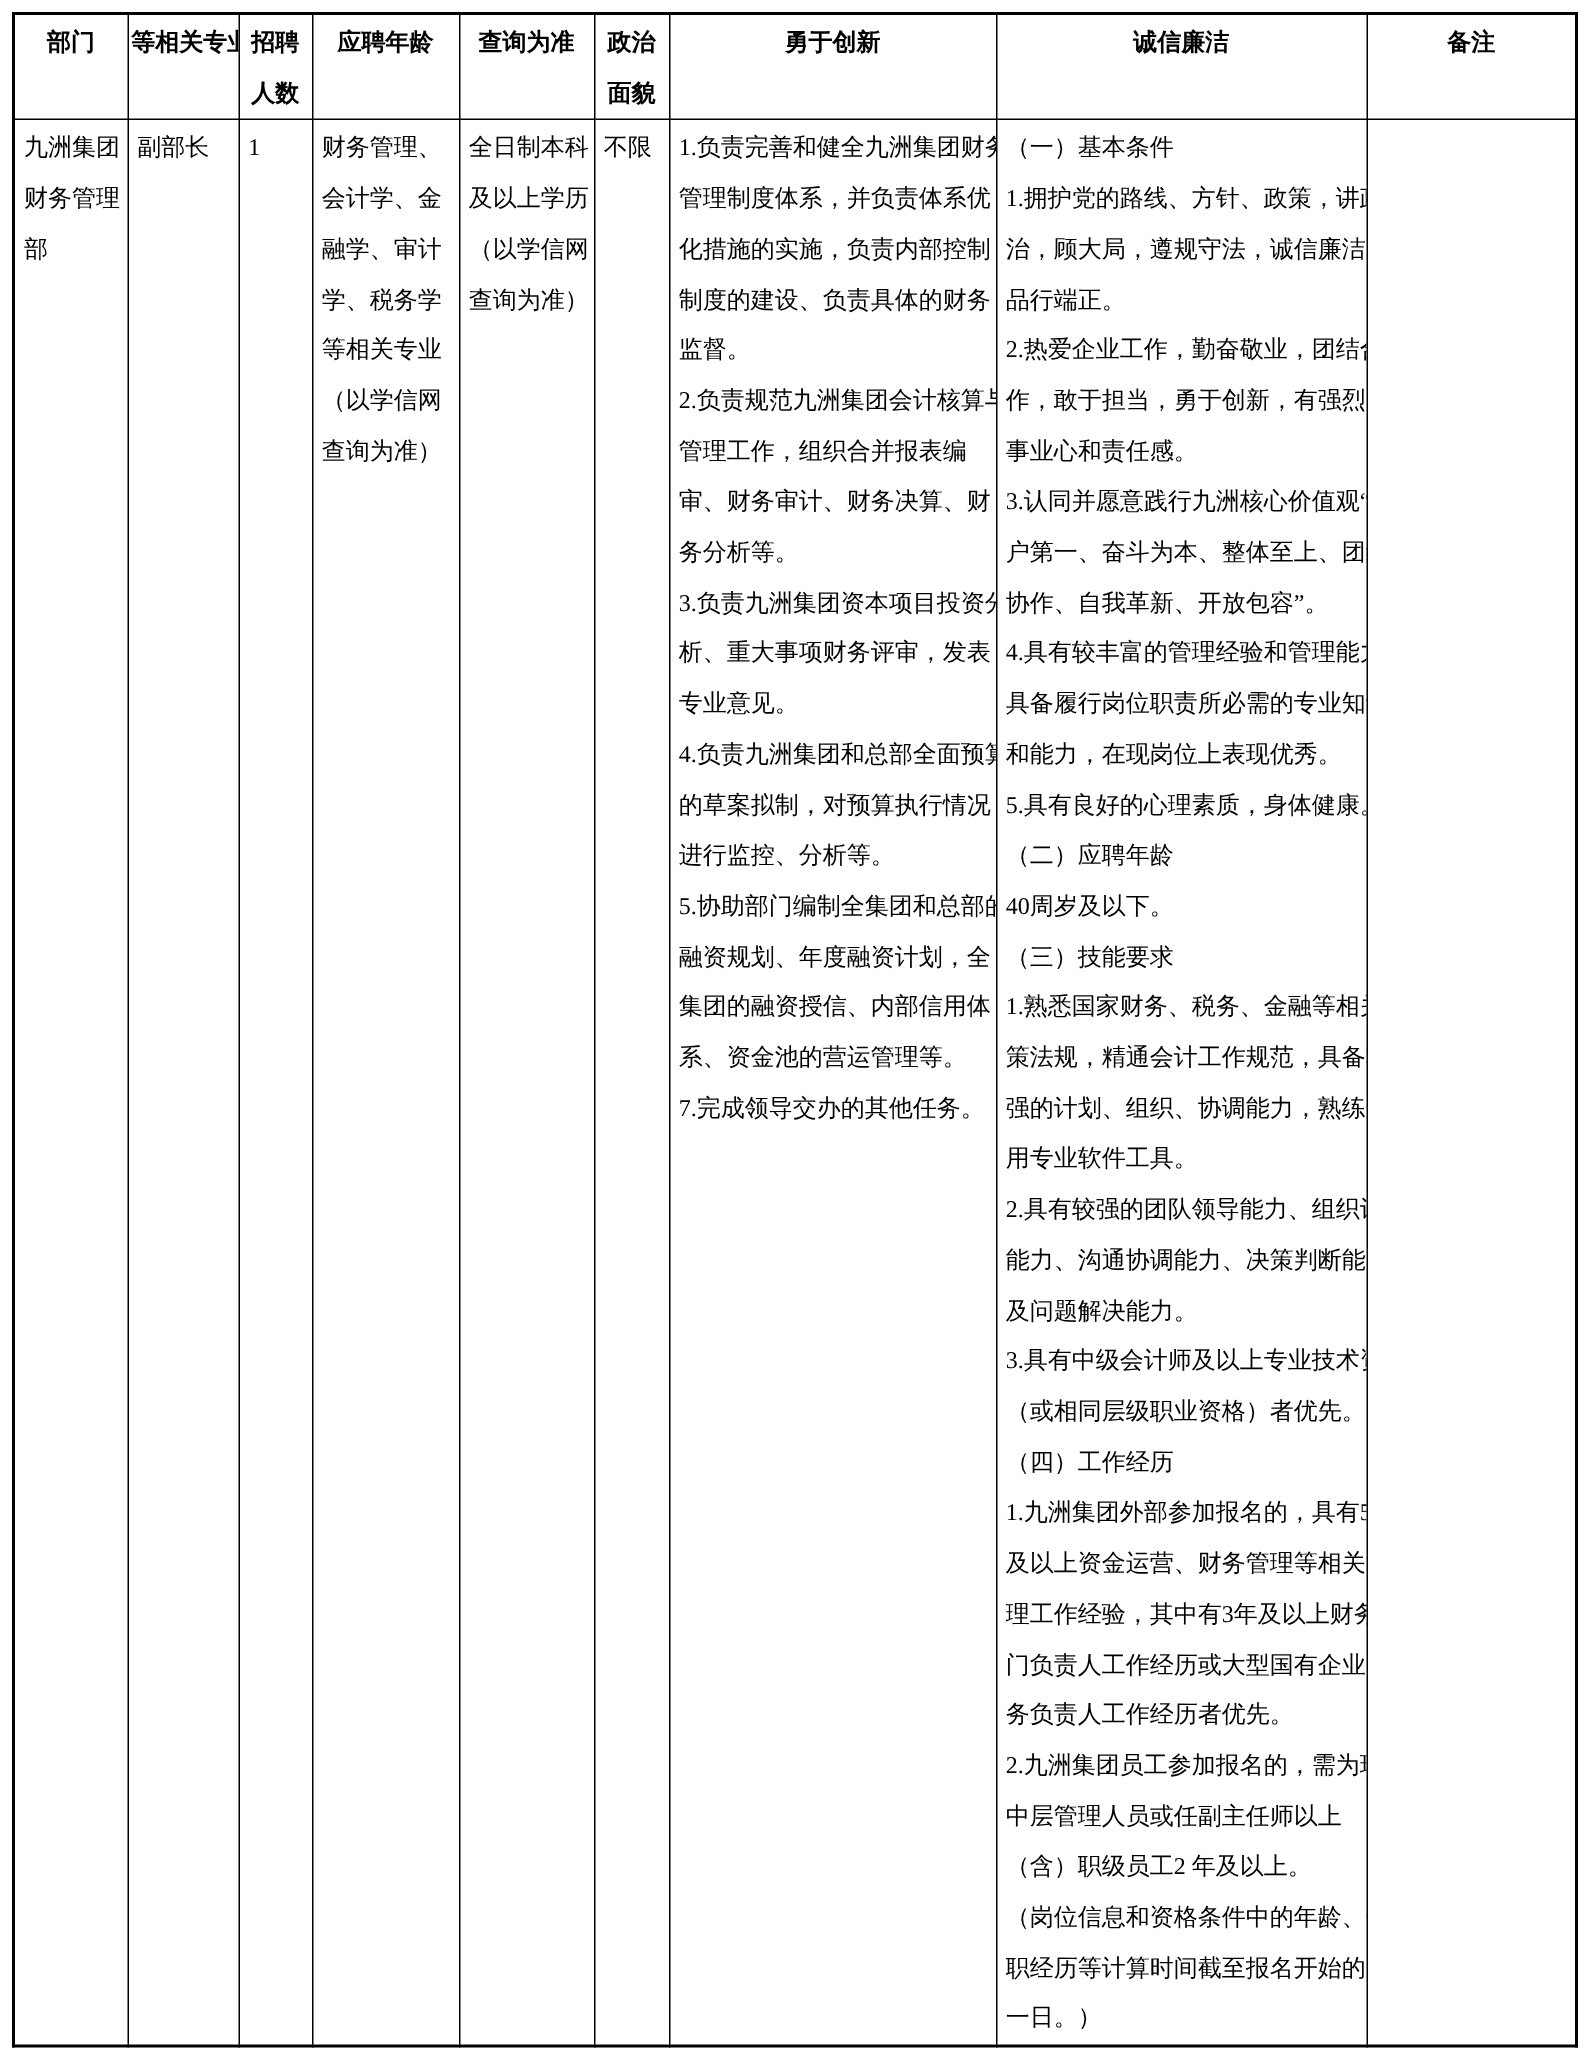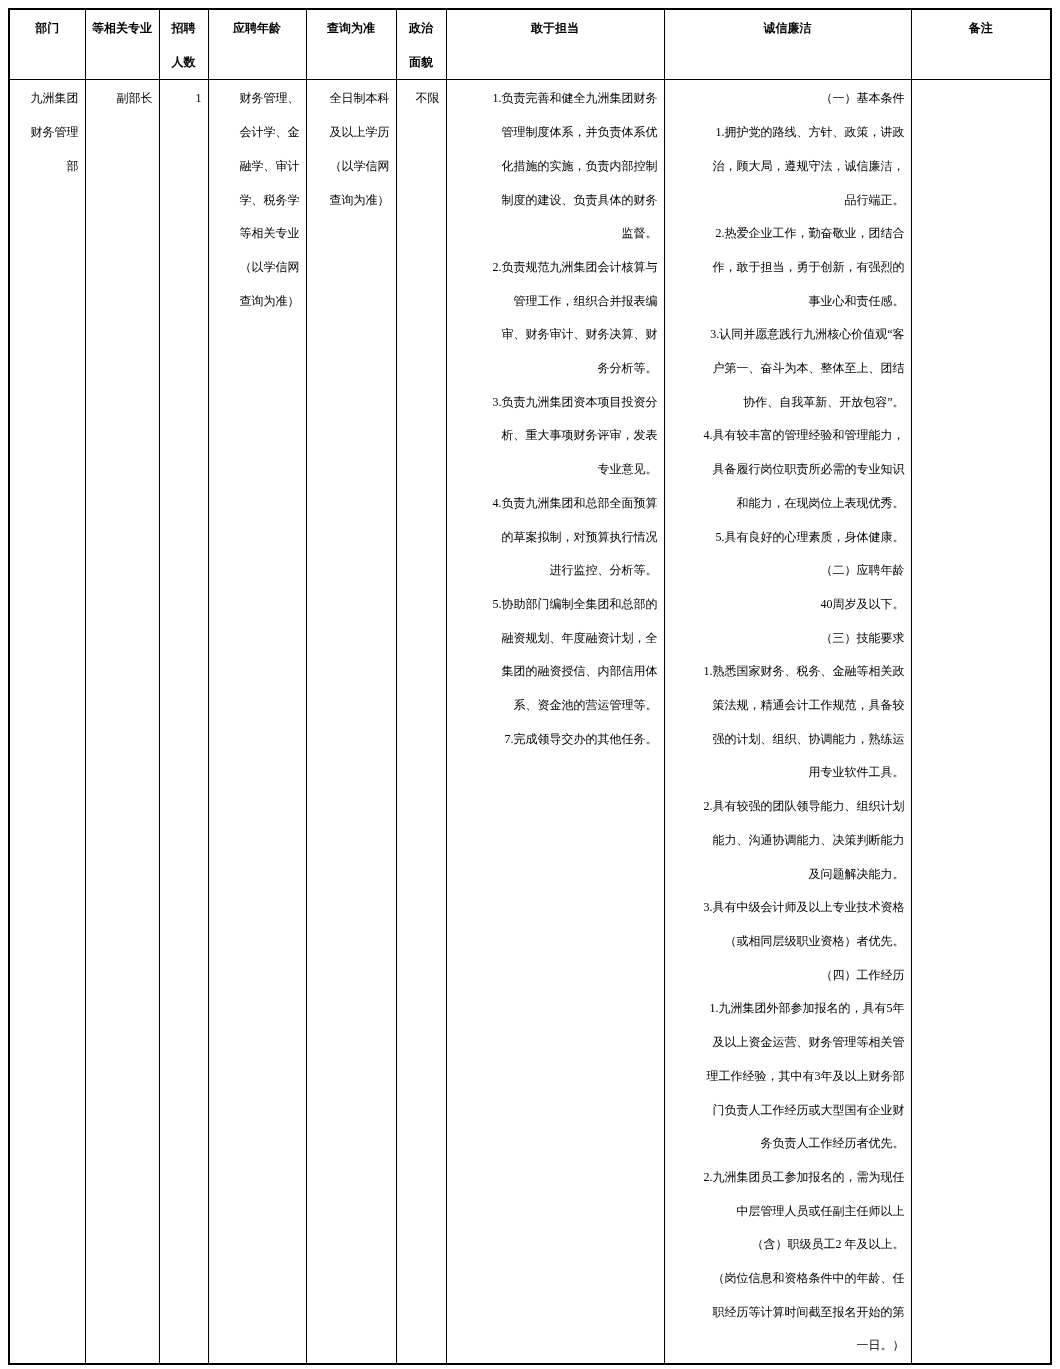--- a/index.html
+++ b/index.html
@@ -18,33 +18,33 @@
     border-collapse: collapse;
     table-layout: fixed;
     width: 1042px;
     margin: 8px 0 0 8px;
     border: 2px solid #000000;
   }
   .doc-table th,
   .doc-table td {
     border: 1px solid #000000;
     vertical-align: top;
-    font-size: 12px;
+    font-size: 16px;
     line-height: 33.7px;
     white-space: pre;
     overflow: hidden;
     box-sizing: border-box;
   }
   .doc-table th {
     font-weight: bold;
     text-align: center;
     padding: 2px 2px 0 2px;
   }
   .doc-table td {
-    text-align: right;
+    text-align: left;
     padding: 2px 6px 0 6px;
   }
   .doc-table thead tr { height: 67px; }
   .doc-table tbody tr { height: 1281px; }
 </style>
 </head>
 <body>
 
 <table class="doc-table">
   <colgroup>
@@ -61,21 +61,21 @@
   <thead>
     <tr>
       <th>部门</th>
       <th>等相关专业</th>
       <th>招聘
 人数</th>
       <th>应聘年龄</th>
       <th>查询为准</th>
       <th>政治
 面貌</th>
-      <th>敢于担当</th>
+      <th>勇于创新</th>
       <th>诚信廉洁</th>
       <th>备注</th>
     </tr>
   </thead>
   <tbody>
     <tr>
       <td>九洲集团
 财务管理
 部</td>
       <td>副部长</td>

